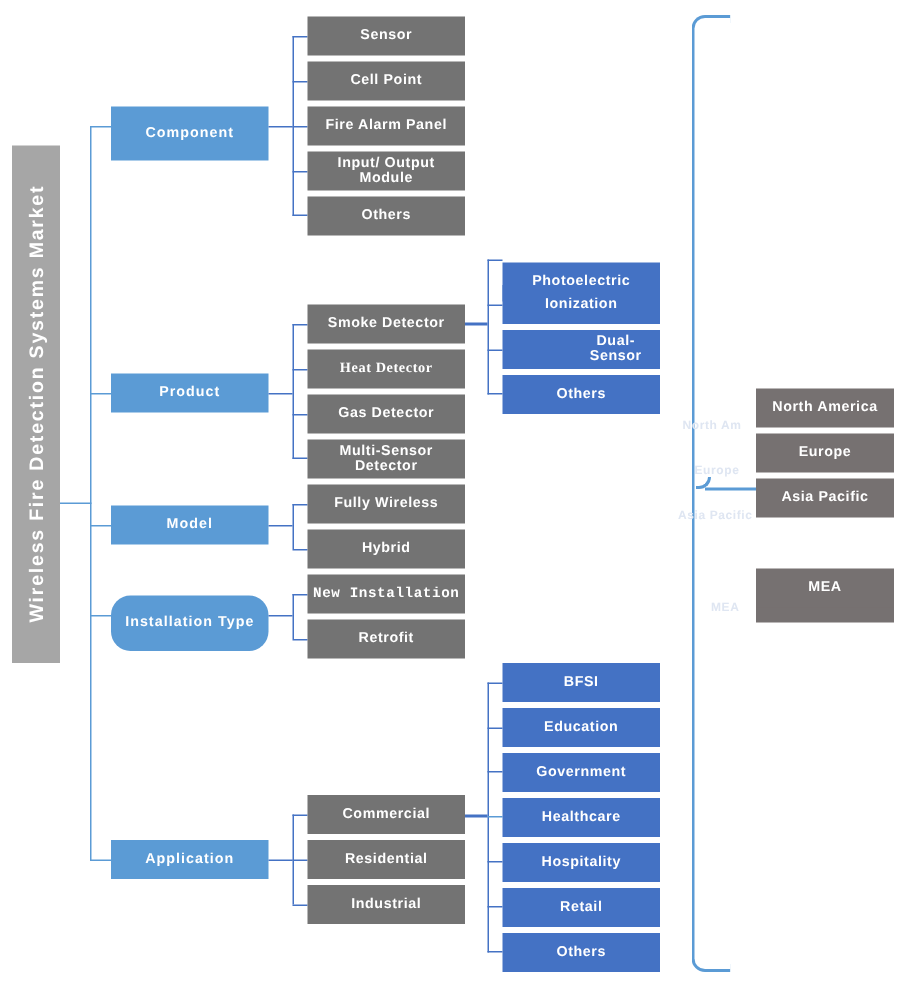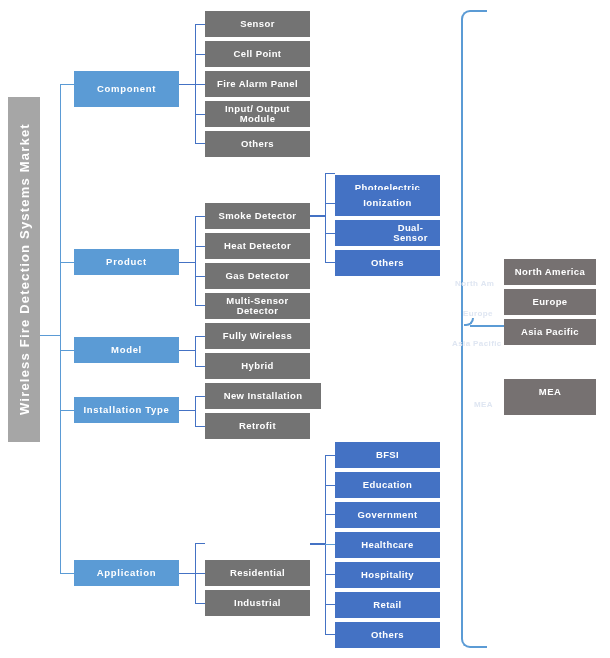--- a/index.html
+++ b/index.html
@@ -152,21 +152,21 @@
   <div class="ln h light" style="left:60px; top:350px; width:14px;"></div>
   <div class="ln h light" style="left:60px; top:410px; width:14px;"></div>
   <div class="ln h light" style="left:60px; top:573px; width:14px;"></div>
 
   <div class="box lvl1" style="left:74px; top:71px; width:105px; height:36px;">Component</div>
 
   <div class="box lvl1" style="left:74px; top:249px; width:105px; height:26px;">Product</div>
 
   <div class="box lvl1" style="left:74px; top:337px; width:105px; height:26px;">Model</div>
 
-  <div class="box lvl1" style="left:74px; top:397px; width:105px; height:26px;">Installation Type</div>
+  <div class="box lvl1" style="left:74px; top:397px; width:105px; height:37px;border-radius:13px;">Installation Type</div>
 
   <div class="box lvl1" style="left:74px; top:560px; width:105px; height:26px;">Application</div>
 
   <div class="ln h" style="left:179px; top:84px; width:16px;"></div>
 
   <div class="ln v" style="left:195px; top:24px; height:120px;"></div>
   <div class="ln h" style="left:195px; top:24px; width:10px;"></div>
   <div class="ln h" style="left:195px; top:54px; width:10px;"></div>
   <div class="ln h" style="left:195px; top:84px; width:10px;"></div>
   <div class="ln h" style="left:195px; top:114px; width:10px;"></div>
@@ -179,21 +179,21 @@
   <div class="box lvl2" style="left:205px; top:131px; width:105px; height:26px;">Others</div>
 
   <div class="ln h" style="left:179px; top:262px; width:16px;"></div>
   <div class="ln v" style="left:195px; top:216px; height:90px;"></div>
   <div class="ln h" style="left:195px; top:216px; width:10px;"></div>
   <div class="ln h" style="left:195px; top:246px; width:10px;"></div>
   <div class="ln h" style="left:195px; top:276px; width:10px;"></div>
   <div class="ln h" style="left:195px; top:305px; width:10px;"></div>
 
   <div class="box lvl2" style="left:205px; top:203px; width:105px; height:26px;">Smoke Detector</div>
-  <div class="box lvl2" style="left:205px; top:233px; width:105px; height:26px;">Heat Detector</div>
+  <div class="box lvl2" style="left:205px; top:233px; width:105px; height:26px;font-family:Liberation Serif, serif;">Heat Detector</div>
   <div class="box lvl2" style="left:205px; top:263px; width:105px; height:26px;">Gas Detector</div>
   <div class="box lvl2" style="left:205px; top:293px; width:105px; height:26px;">Multi-Sensor Detector</div>
 
   <div class="ln h thick" style="left:310px; top:215px; width:15px;"></div>
   <div class="ln v" style="left:325px; top:173px; height:90px;"></div>
   <div class="ln h" style="left:325px; top:173px; width:10px;"></div>
   <div class="ln h" style="left:325px; top:203px; width:10px;"></div>
   <div class="ln h" style="left:325px; top:233px; width:10px;"></div>
   <div class="ln h" style="left:325px; top:262px; width:10px;"></div>
 
@@ -208,29 +208,30 @@
   <div class="ln h" style="left:195px; top:366px; width:10px;"></div>
 
   <div class="box lvl2" style="left:205px; top:323px; width:105px; height:26px;text-align:center;">Fully Wireless</div>
   <div class="box lvl2" style="left:205px; top:353px; width:105px; height:26px;">Hybrid</div>
 
   <div class="ln h" style="left:179px; top:410px; width:16px;"></div>
   <div class="ln v" style="left:195px; top:396px; height:30px;"></div>
   <div class="ln h" style="left:195px; top:396px; width:10px;"></div>
   <div class="ln h" style="left:195px; top:426px; width:10px;"></div>
 
-  <div class="box lvl2" style="left:205px; top:383px; width:116px; height:26px;">New Installation</div>
+  <div class="box lvl2" style="left:205px; top:383px; width:105px; height:26px;font-family:Liberation Mono, monospace;">New Installation</div>
   <div class="box lvl2" style="left:205px; top:413px; width:105px; height:26px;">Retrofit</div>
 
   <div class="ln h" style="left:179px; top:573px; width:16px;"></div>
   <div class="ln v" style="left:195px; top:543px; height:60px;"></div>
   <div class="ln h" style="left:195px; top:543px; width:10px;"></div>
   <div class="ln h" style="left:195px; top:573px; width:10px;"></div>
   <div class="ln h" style="left:195px; top:603px; width:10px;"></div>
 
+  <div class="box lvl2" style="left:205px; top:530px; width:105px; height:26px;">Commercial</div>
   <div class="box lvl2" style="left:205px; top:560px; width:105px; height:26px;">Residential</div>
   <div class="box lvl2" style="left:205px; top:590px; width:105px; height:26px;">Industrial</div>
 
   <div class="ln h thick" style="left:310px; top:543px; width:15px;"></div>
   <div class="ln v" style="left:325px; top:455px; height:180px;"></div>
   <div class="ln h" style="left:325px; top:455px; width:10px;"></div>
   <div class="ln h" style="left:325px; top:485px; width:10px;"></div>
   <div class="ln h" style="left:325px; top:514px; width:10px;"></div>
   <div class="ln h light" style="left:325px; top:544px; width:10px;"></div>
   <div class="ln h" style="left:325px; top:574px; width:10px;"></div>

